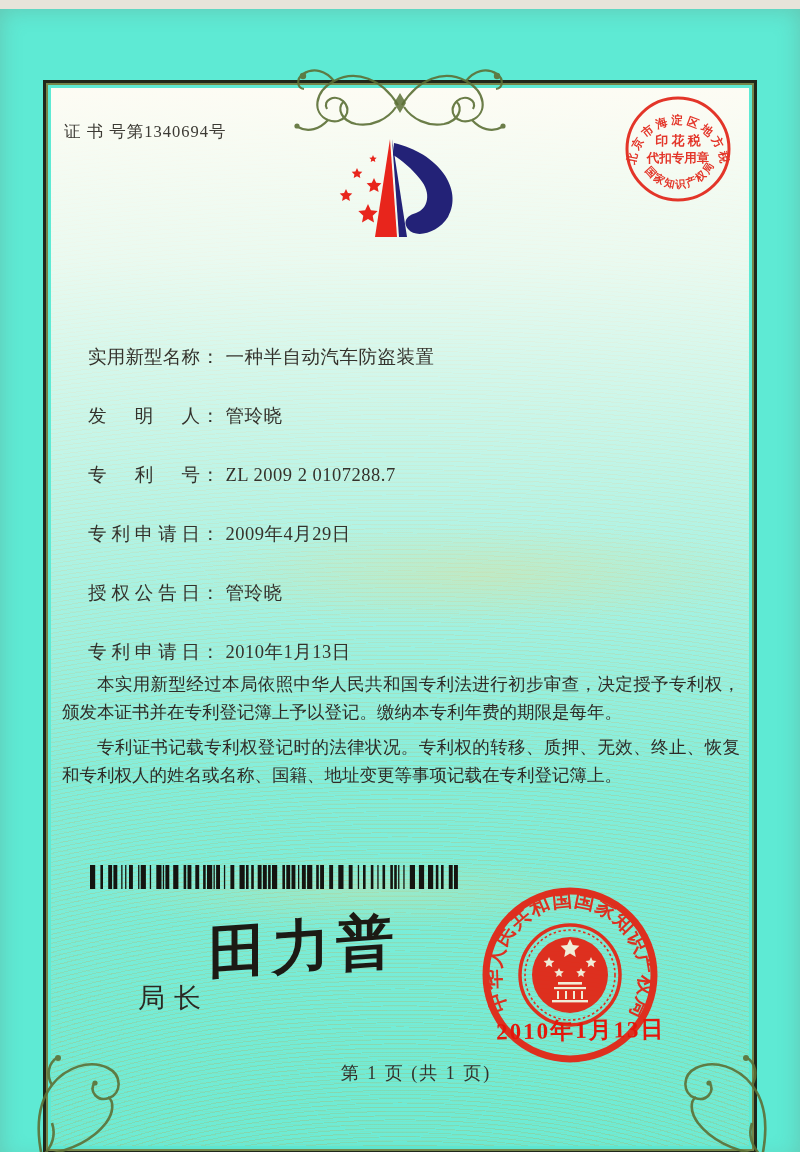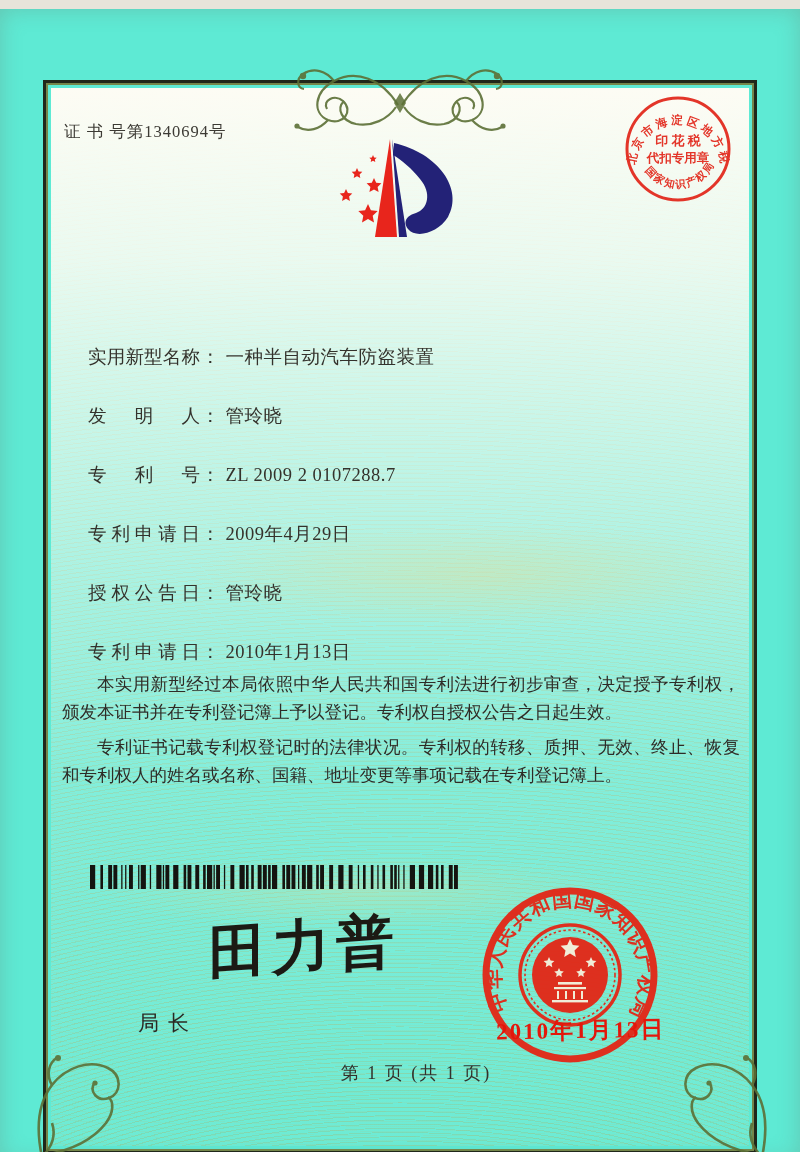--- a/index.html
+++ b/index.html
@@ -33,21 +33,21 @@
   .title{position:absolute;left:0;top:230px;width:100%;text-align:center;
          font-size:45px;font-weight:700;color:#15130f;letter-spacing:7px;}
   .fields{position:absolute;left:88px;top:335px;width:600px;}
   .frow{display:flex;align-items:baseline;margin-bottom:34px;font-size:18.5px;color:#34322c;}
   .flabel{display:inline-block;width:112px;text-align:justify;text-align-last:justify;}
   .fcolon{margin:0 6px 0 1px;}
   .fvalue{letter-spacing:.5px;}
   .paras{position:absolute;left:62px;top:661px;width:678px;font-size:17.5px;
          line-height:28px;color:#2e2c27;text-align:justify;}
   .paras p{margin:0 0 7px 0;text-indent:2em;}
-  .sig-title{position:absolute;left:138px;top:1000px;font-size:21px;letter-spacing:9px;color:#2b2923;font-family:Liberation Mono, monospace;}
+  .sig-title{position:absolute;left:138px;top:971px;font-size:27px;letter-spacing:9px;color:#2b2923;font-family:Liberation Mono, monospace;}
   .sig-name{position:absolute;left:208px;top:898px;width:230px;font-size:58px;font-weight:700;
             color:#1c1a14;transform:rotate(-4deg) skewX(-4deg);letter-spacing:6px;}
   .seal-date{position:absolute;left:496px;top:1006px;font-size:23px;font-weight:600;
              color:#e3170b;letter-spacing:2px;transform:rotate(-1deg);}
   .footer{position:absolute;left:0;top:1052px;width:100%;text-align:center;
           font-size:18px;color:#33312b;letter-spacing:2px;padding-left:16px;}
   
   .logo{position:absolute;left:330px;top:118px;}
   .tax-stamp{position:absolute;left:622px;top:84px;opacity:.93;}
   .office-seal{position:absolute;left:478px;top:874px;opacity:.95;}
@@ -166,21 +166,21 @@
         <span class="fvalue">管玲晓</span>
     </div>
     <div class="frow">
       <span class="flabel">专利申请日</span>
         <span class="fcolon">：</span>
         <span class="fvalue">2010年1月13日</span>
     </div>
   </div>
 
   <div class="paras">
-    <p>本实用新型经过本局依照中华人民共和国专利法进行初步审查，决定授予专利权，颁发本证书并在专利登记簿上予以登记。专利权自授权公告之日起生效。</p>
+    <p>本实用新型经过本局依照中华人民共和国专利法进行初步审查，决定授予专利权，颁发本证书并在专利登记簿上予以登记。缴纳本专利年费的期限是每年。</p>
     <p>专利证书记载专利权登记时的法律状况。专利权的转移、质押、无效、终止、恢复和专利权人的姓名或名称、国籍、地址变更等事项记载在专利登记簿上。</p>
   </div>
 
   <svg class="barcode" width="372" height="26" viewBox="0 0 372 26">
     <g fill="#141410">
         <rect x="0" y="0" width="5.2" height="24"></rect>
         <rect x="10.4" y="0" width="2.6" height="24"></rect>
         <rect x="18.2" y="0" width="3.9000000000000004" height="24"></rect>
         <rect x="23.400000000000002" y="0" width="3.9000000000000004" height="24"></rect>
         <rect x="31.200000000000003" y="0" width="1.3" height="24"></rect>

